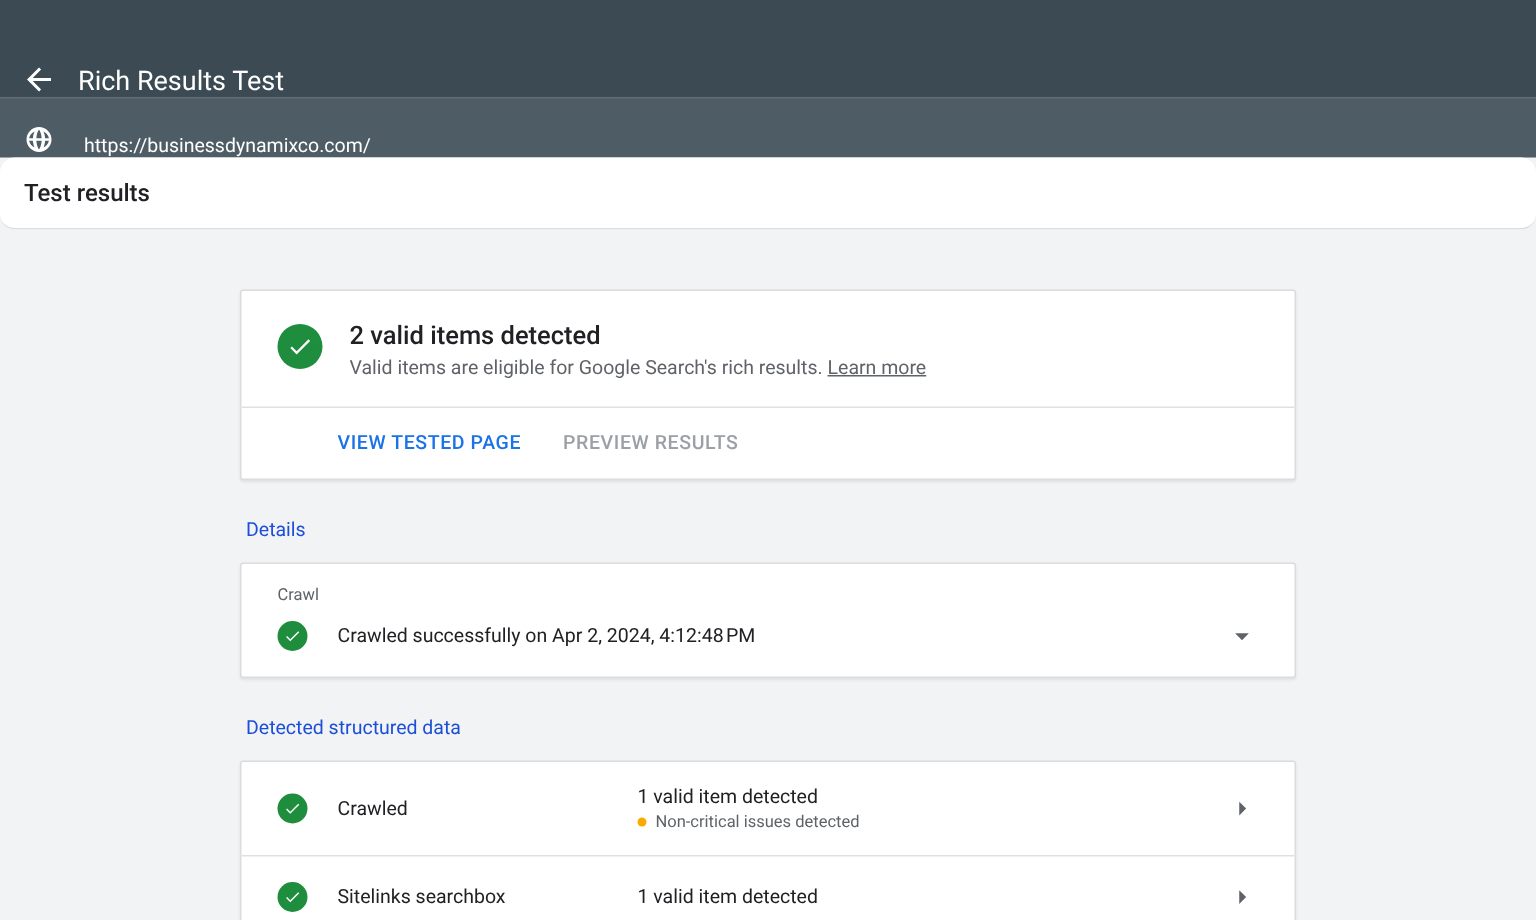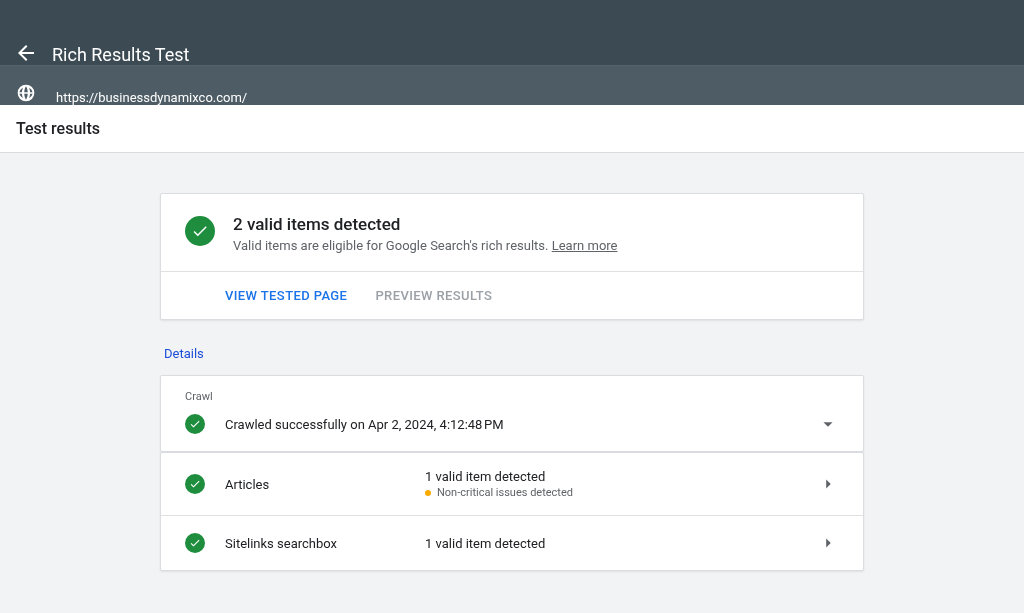--- a/index.html
+++ b/index.html
@@ -40,20 +40,21 @@
       margin-right: 18px;
       fill: #ffffff;
       display: flex; align-items: center; justify-content: center;
     }
     .urlbar span { font-size: 13px; }
 
     .sectionbar {
       background: #ffffff;
       border-bottom: 1px solid #dadce0;
       padding: 14px 16px;
+      border-radius: 10px;
     }
     .sectionbar h2 { font-size: 16px; font-weight: 500; color: #202124; }
 
     .content {
       max-width: 720px;
       margin: 40px auto 0 auto;
       padding: 0 8px 30px 8px;
     }
 
     .card {
@@ -194,29 +195,30 @@
             <path d="M9 16.17 4.83 12l-1.42 1.41L9 19 21 7l-1.41-1.41z"></path>
           </svg>
       </div>
       <div class="name">Crawled successfully on Apr 2, 2024, 4:12:48 PM</div>
       <svg class="chev" viewBox="0 0 24 24">
           <path d="M7 10l5 5 5-5z"></path>
         </svg>
     </div>
   </div>
 
+  <div class="section-label">Detected structured data</div>
   <div class="card">
 
     <div class="row">
       <div class="small-check">
         <svg viewBox="0 0 24 24">
             <path d="M9 16.17 4.83 12l-1.42 1.41L9 19 21 7l-1.41-1.41z"></path>
           </svg>
       </div>
-      <div class="name">Articles</div>
+      <div class="name">Crawled</div>
       <div class="mid">
         <div>1 valid item detected</div>
         <div class="sub">
           <span class="dot"></span>
           <span>Non-critical issues detected</span>
         </div>
       </div>
       <svg class="chev" viewBox="0 0 24 24">
           <path d="M10 17l5-5-5-5v10z"></path>
         </svg>

